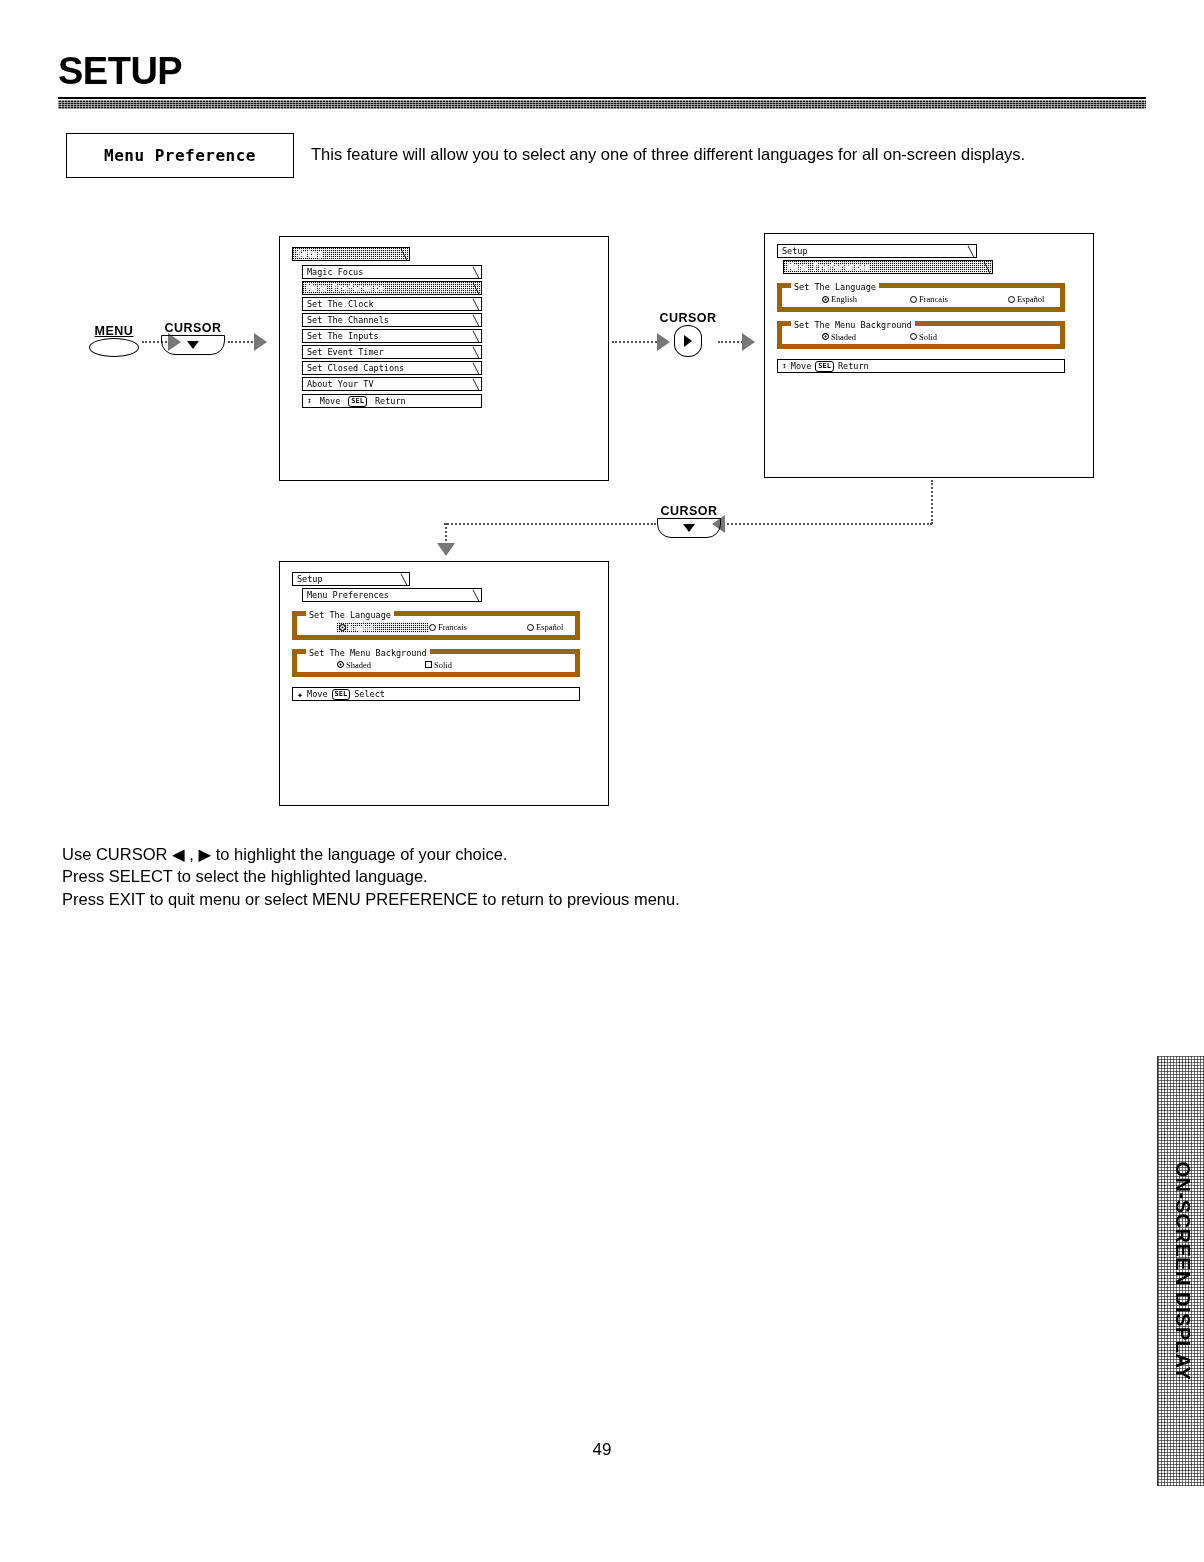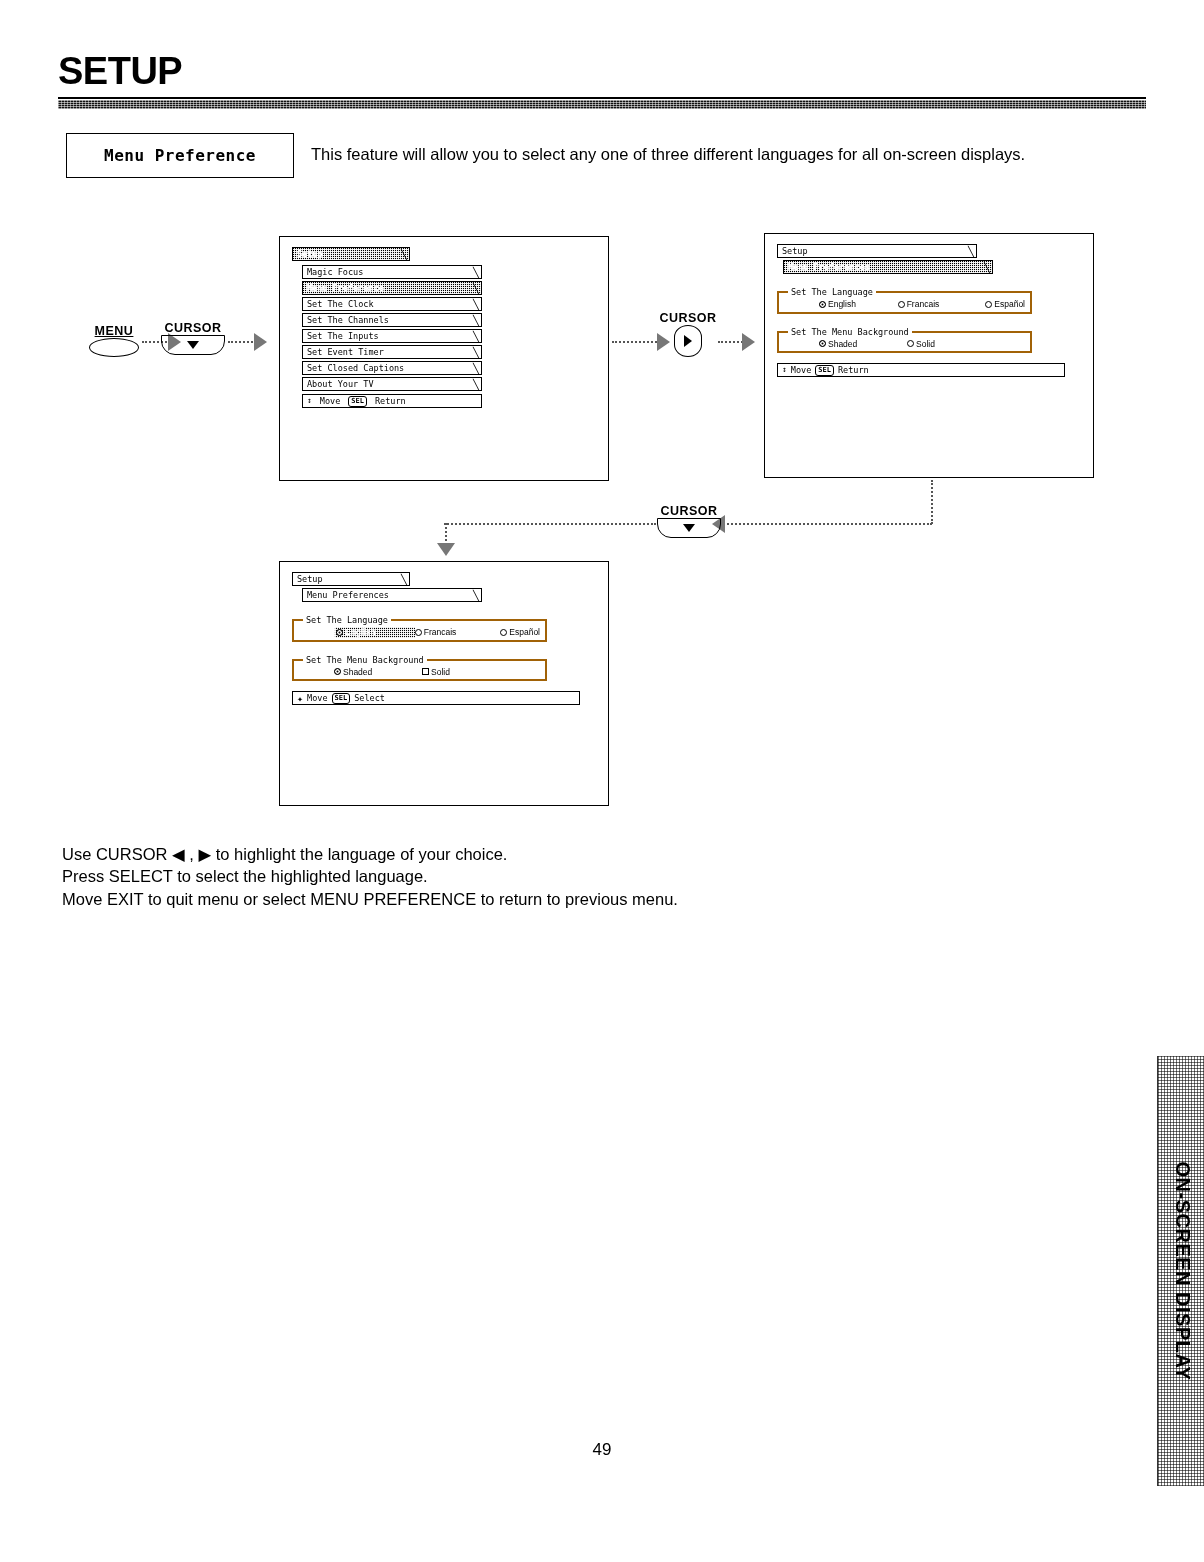--- a/index.html
+++ b/index.html
@@ -71,28 +71,28 @@
   .titlebar{width:118px;}
   .titlebar2{width:200px;}
 
   .menulist{margin-top:4px;margin-left:10px;width:180px;}
   .menulist .bar{height:14px;}
 
   .footbar{width:180px;margin-left:10px;margin-top:3px;}
 
   
   .grp{
-    position:relative;border:2px solid #a16207;box-sizing:border-box;
-    margin-top:17px;padding:7px 5px 3px 5px;width:255px;
+    position:relative;border:5px solid #a16207;box-sizing:border-box;
+    margin-top:9px;padding:7px 5px 3px 5px;width:288px;
   }
   .grp > .legend{
     position:absolute;top:-5px;left:9px;background:#fff;padding:0 3px;
     font-family:"DejaVu Sans Mono", monospace;font-size:8.5px;line-height:9px;white-space:nowrap;
   }
-  .opts{display:flex;align-items:center;font-family:Liberation Sans, sans-serif;font-size:8.5px;padding-left:35px;}
+  .opts{display:flex;align-items:center;font-family:Liberation Serif, serif;font-size:8.5px;padding-left:35px;}
   .opt{display:inline-flex;align-items:center;white-space:nowrap;}
   .radio{
     display:inline-block;width:7px;height:7px;border:1px solid #000;border-radius:50%;
     margin-right:2px;box-sizing:border-box;background:#fff;position:relative;
   }
   .radio.on{background:#000;box-shadow:inset 0 0 0 1.5px #fff;}
   .sq{
     display:inline-block;width:7px;height:7px;border:1px solid #000;
     margin-right:2px;box-sizing:border-box;background:#fff;
   }
@@ -391,21 +391,21 @@
         <span class="selkey">SEL</span>
         <span>Select</span>
       </div>
 
     </div>
   </div>
 
   <div class="instructions">
     <div>Use CURSOR ◀ , ▶ to highlight the language of your choice.</div>
     <div>Press SELECT to select the highlighted language.</div>
-    <div>Move EXIT to quit menu or select MENU PREFERENCE to return to previous menu.</div>
+    <div>Press EXIT to quit menu or select MENU PREFERENCE to return to previous menu.</div>
   </div>
 
   <div class="pagenum">49</div>
 
   <div class="sidetab">
     <div class="lab">ON-SCREEN DISPLAY</div>
   </div>
 
 </div>
 

